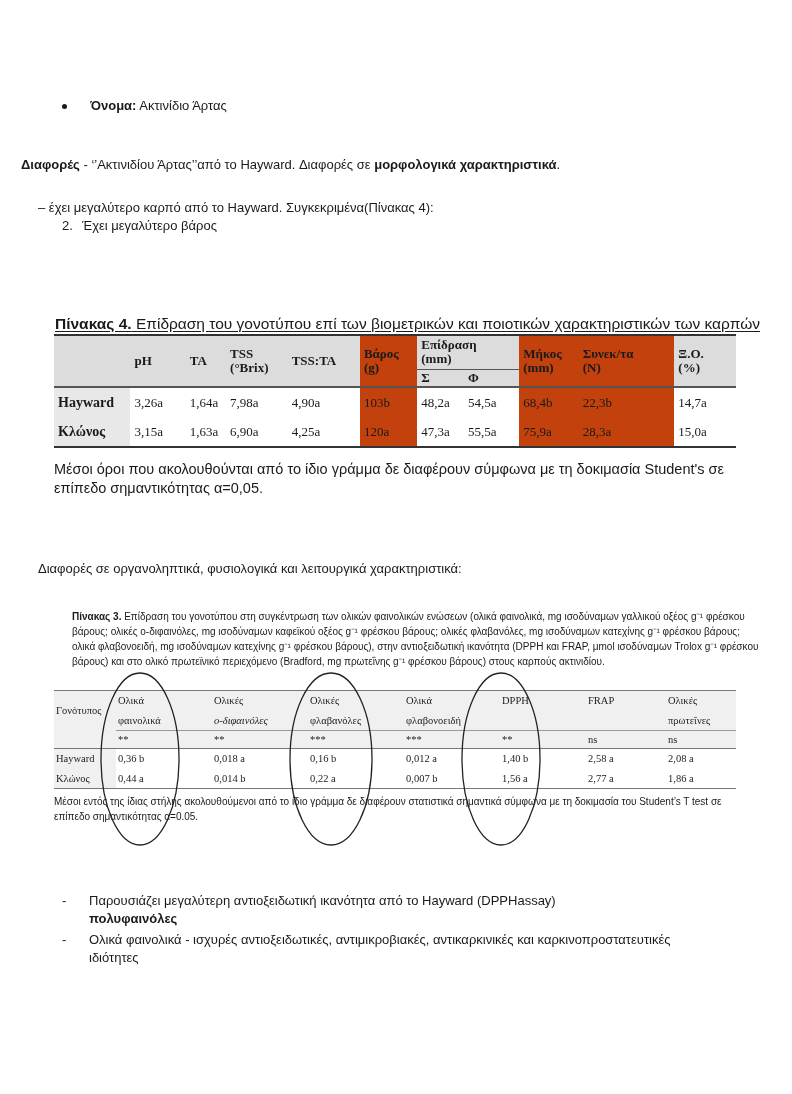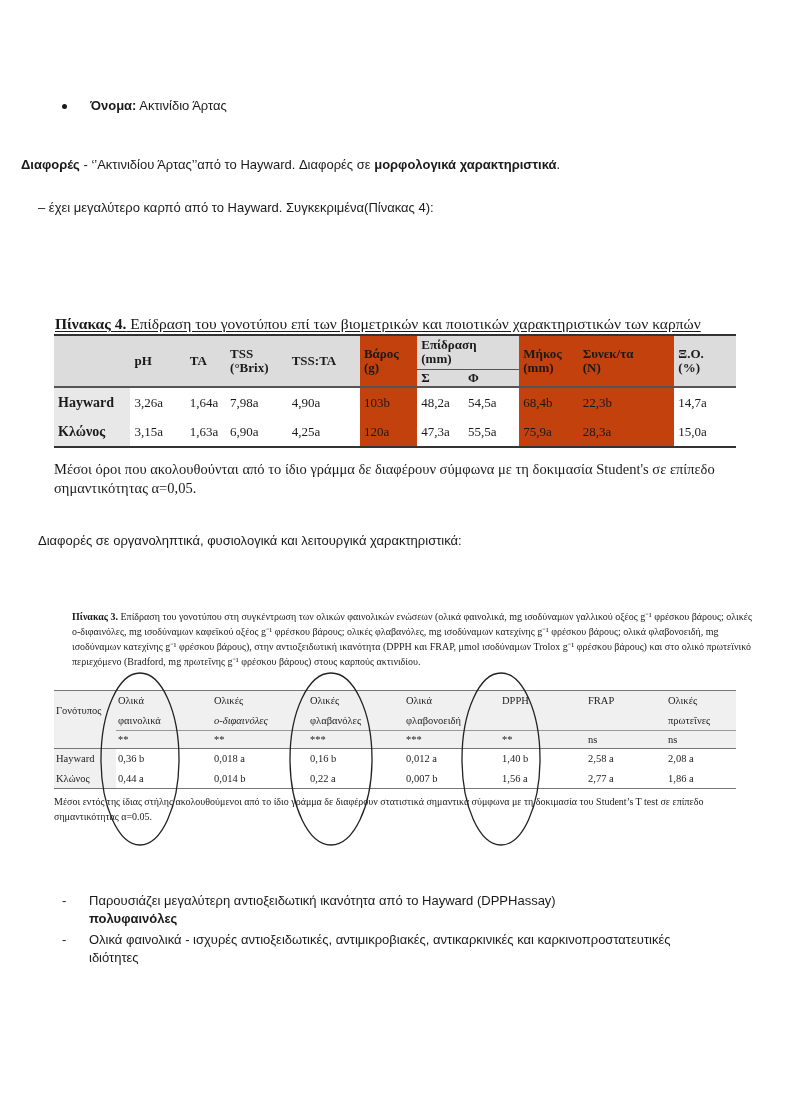--- a/index.html
+++ b/index.html
@@ -1,18 +1,18 @@
 <!DOCTYPE html>
 <html><head>
 <meta charset="utf-8">
 <style>
   html, body { margin: 0; padding: 0; background: #ffffff; }
   body { width: 792px; height: 1094px; position: relative; overflow: hidden; color: #1a1a1a; }
   .sans { font-family: "Liberation Sans", "DejaVu Sans", sans-serif; }
-  .serif { font-family: Liberation Serif, serif; }
+  .serif { font-family: Liberation Sans, sans-serif; }
   .abs { position: absolute; }
 
   .p { font-size: 13px; line-height: 16px; white-space: nowrap; }
   b { font-weight: bold; }
 
   
   .bullet-dot { display: inline-block; width: 5px; height: 5px; border-radius: 50%; background: #1a1a1a; vertical-align: middle; }
 
   
   .t4-title { font-size: 15.5px; white-space: nowrap; text-decoration: underline; text-underline-offset: 2px; }
@@ -41,20 +41,21 @@
   <b>Όνομα:</b><span> Ακτινίδιο Άρτας</span>
 </div>
 
 <div class="abs sans p" style="left:21px; top:157px;">
   <b>Διαφορές</b><span> - ‘’Ακτινιδίου Άρτας’’από το Hayward. Διαφορές σε </span><b>μορφολογικά χαρακτηριστικά</b><span>.</span>
 </div>
 
 <div class="abs sans p" style="left:38px; top:187px;margin-top:13px;">– έχει μεγαλύτερο καρπό από το Hayward. Συγκεκριμένα(Πίνακας 4):</div>
 
 <div class="abs sans p" style="left:62px; top:218px;">
+  <div style="height:20px;"><span style="display:inline-block;width:20px;">2.</span><span>Έχει μεγαλύτερο βάρος</span></div>
 </div>
 
 <div class="abs serif t4-title" style="left:55px; top:315px;">
   <b>Πίνακας 4.</b><span> Επίδραση του γονοτύπου επί των βιομετρικών και ποιοτικών χαρακτηριστικών των καρπών</span>
 </div>
 
 <div class="abs" style="left:54px; top:334px; width:682px;">
   <table class="t4" style="width:682px; border-top:2.5px solid #333; border-bottom:2.5px solid #333;">
     <colgroup>
       <col style="width:72px">
@@ -129,21 +130,21 @@
       <td class="yellow">75,9a</td>
       <td class="yellow">28,3a</td>
       <td class="white">15,0a</td>
     </tr>
   </tbody>
     </table>
 </div>
 
 <div class="abs serif" style="left:54px; top:460px; width:690px; font-size:14.5px; line-height:19px;">Μέσοι όροι που ακολουθούνται από το ίδιο γράμμα δε διαφέρουν σύμφωνα με τη δοκιμασία Student's σε επίπεδο σημαντικότητας α=0,05.</div>
 
-<div class="abs sans p" style="left:38px; top:533px;">Διαφορές σε οργανοληπτικά, φυσιολογικά και λειτουργικά χαρακτηριστικά:</div>
+<div class="abs sans p" style="left:38px; top:561px;">Διαφορές σε οργανοληπτικά, φυσιολογικά και λειτουργικά χαρακτηριστικά:</div>
 
 <div class="abs serif t3-caption" style="left:72px; top:609px;">
   <b>Πίνακας 3.</b><span> Επίδραση του γονοτύπου στη συγκέντρωση των ολικών φαινολικών ενώσεων (ολικά φαινολικά, mg ισοδύναμων γαλλικού οξέος g⁻¹ φρέσκου βάρους; ολικές ο-διφαινόλες, mg ισοδύναμων καφεϊκού οξέος g⁻¹ φρέσκου βάρους; ολικές φλαβανόλες, mg ισοδύναμων κατεχίνης g⁻¹ φρέσκου βάρους; ολικά φλαβονοειδή, mg ισοδύναμων κατεχίνης g⁻¹ φρέσκου βάρους), στην αντιοξειδωτική ικανότητα (DPPH και FRAP, μmol ισοδύναμων Trolox g⁻¹ φρέσκου βάρους) και στο ολικό πρωτεϊνικό περιεχόμενο (Bradford, mg πρωτεΐνης g⁻¹ φρέσκου βάρους) στους καρπούς ακτινιδίου.</span>
 </div>
 
 <div class="abs" style="left:54px; top:690px; width:682px;">
   <table class="t3" style="width:682px; border-top:1.5px solid #777; border-bottom:1.5px solid #777;">
     <colgroup>
       <col style="width:62px">
         <col style="width:96px">

